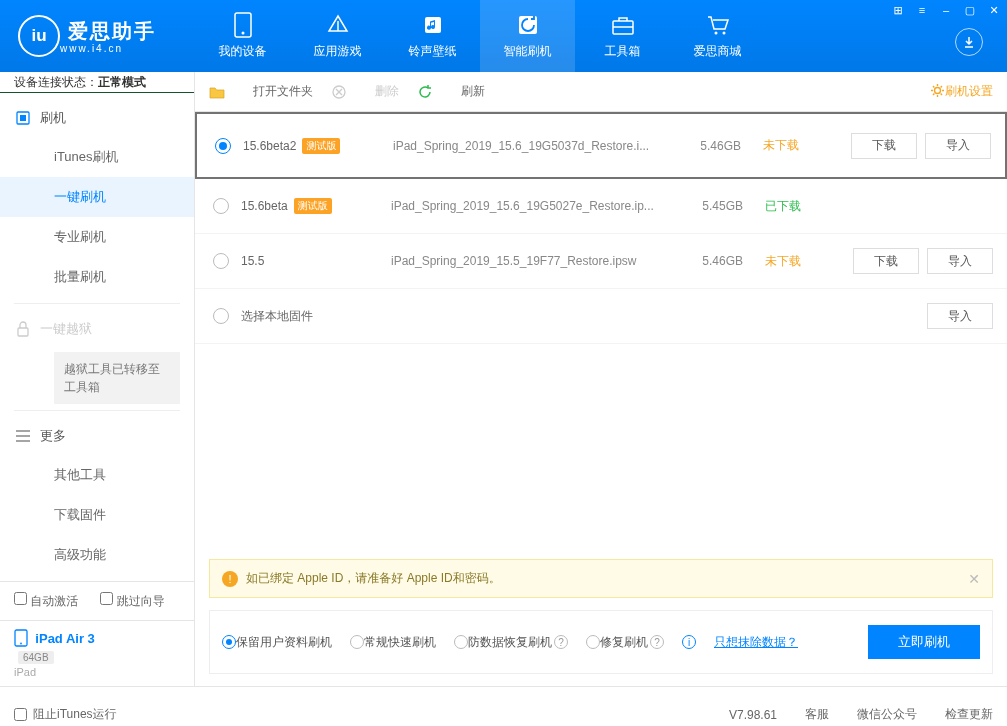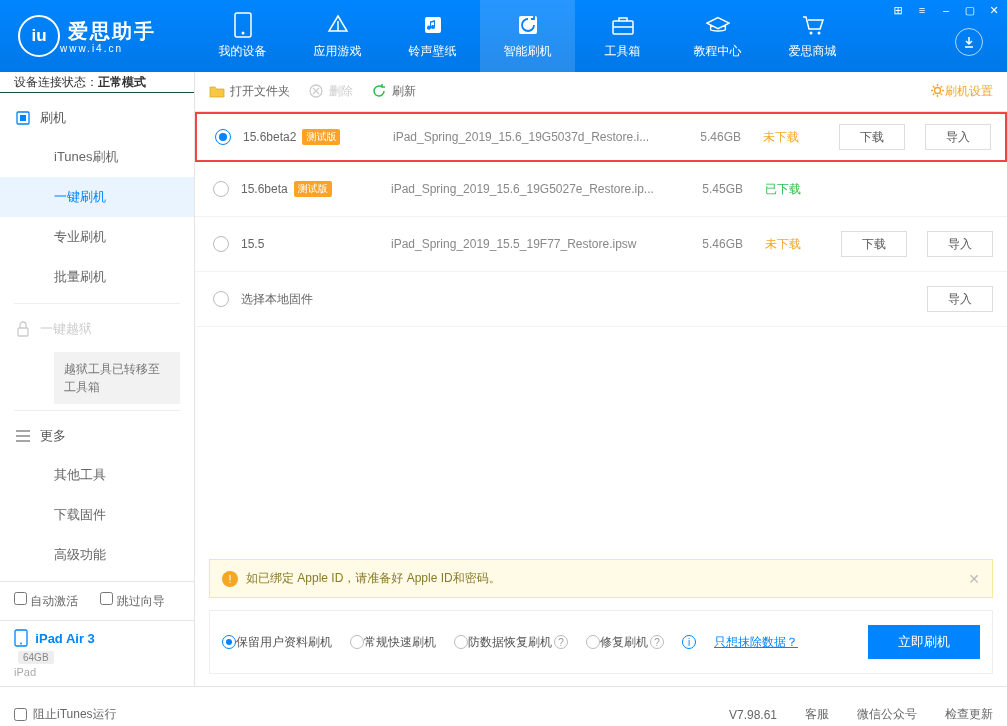--- a/index.html
+++ b/index.html
@@ -31,46 +31,46 @@
 .side-sep { height: 1px; background: #eee; margin: 6px 14px; }
 .side-spacer { flex: 1; }
 .side-checks { padding: 10px 14px; border-top: 1px solid #e5e5e5; display: flex; align-items: center; gap: 22px; color: #666; }
 .side-device { padding: 8px 14px; border-top: 1px solid #e5e5e5; }
 .dev-name { color: #0084ff; font-size: 13px; font-weight: bold; }
 .dev-badge { display: inline-block; background: #eee; color: #888; font-size: 10px; padding: 1px 5px; border-radius: 2px; margin-left: 4px; }
 .dev-sub { color: #aaa; font-size: 11px; margin-top: 2px; }
 
 .main { flex: 1; display: flex; flex-direction: column; }
 .toolbar { height: 40px; border-bottom: 1px solid #e5e5e5; display: flex; align-items: center; padding: 0 14px; }
-.tb-btn { display: flex; margin-right: 18px; color: #666; cursor: pointer; }
+.tb-btn { display: flex; align-items: center; margin-right: 18px; color: #666; cursor: pointer; gap: 23px; }
 .tb-btn.disabled { color: #ccc; }
 .tb-btn .tb-icon { width: 16px; height: 16px; margin-right: 5px; display: flex; align-items: center; justify-content: center; }
 .tb-spacer { flex: 1; }
 .tb-settings { color: #f5a623; display: flex; align-items: center; cursor: pointer; }
 
 .table-head { height: 34px; display: flex; align-items: center; padding: 0 14px 0 46px; border-bottom: 1px solid #eee; color: #888; font-size: 12px; }
 .th-version { width: 150px; }
 .th-name { flex: 1; }
 .th-size { width: 78px; text-align: right; }
 .th-status { width: 90px; padding-left: 22px; }
 .th-ops { width: 160px; padding-left: 12px; }
 
 .row { height: 55px; display: flex; align-items: center; padding: 0 14px 0 18px; border-bottom: 1px solid #f3f3f3; }
-.row.highlight { border: 2px solid #ef4444; height: 50px; }
+.row.highlight { border: 2px solid #737373; height: 67px; }
 .radio { width: 16px; height: 16px; border: 1.5px solid #bbb; border-radius: 50%; margin-right: 12px; display: flex; align-items: center; justify-content: center; cursor: pointer; }
 .radio.selected { border-color: #0084ff; }
 .radio.selected::after { content: ""; width: 8px; height: 8px; background: #0084ff; border-radius: 50%; }
 .cell-version { width: 150px; display: flex; align-items: center; color: #666; }
 .badge-beta { background: #fca326; color: #fff; font-size: 10px; padding: 1px 4px; border-radius: 2px; margin-left: 6px; }
 .cell-name { flex: 1; color: #888; white-space: nowrap; overflow: hidden; text-overflow: ellipsis; }
 .cell-size { width: 78px; text-align: right; color: #888; }
 .cell-status { width: 90px; padding-left: 22px; }
 .st-not { color: #f5a623; }
 .st-done { color: #2dbb4e; }
-.cell-ops { width: 160px; display: flex; gap: 20px; justify-content: flex-end; align-items: center; }
+.cell-ops { width: 160px; display: flex; gap: 8px; justify-content: flex-end; align-items: center; }
 .op-btn { width: 66px; height: 26px; border: 1px solid #ddd; background: #fff; color: #555; font-size: 12px; cursor: pointer; }
 
 .notice { margin: 8px 14px 0; background: #fffbe6; border: 1px solid #f7e8a0; padding: 10px 12px; display: flex; align-items: center; color: #8a7a2a; }
 .notice .warn-icon { width: 16px; height: 16px; background: #f5a623; border-radius: 50%; color: #fff; display: flex; align-items: center; justify-content: center; margin-right: 8px; font-size: 11px; }
 .notice .close-x { margin-left: auto; color: #bbb; cursor: pointer; font-size: 14px; }
 
 .flash-opts { margin: 12px 14px; border: 1px solid #eee; padding: 14px 12px; display: flex; align-items: center; gap: 18px; }
 .fo-radio { display: flex; align-items: center; gap: 0; color: #555; cursor: pointer; }
 .fo-radio .r { width: 14px; height: 14px; border: 1.5px solid #bbb; border-radius: 50%; display: flex; align-items: center; justify-content: center; }
 .fo-radio.sel .r { border-color: #0084ff; }
@@ -135,28 +135,20 @@
         <span class="nav-label">智能刷机</span>
       </div>
     <div class="nav-item">
         <div class="nav-icon">
           <svg width="24" height="22" viewBox="0 0 24 22">
             <rect x="2" y="7" width="20" height="13" rx="1" fill="none" stroke="#fff" stroke-width="1.5"></rect>
             <path d="M8 7 V4 h8 v3 M2 13 h20" fill="none" stroke="#fff" stroke-width="1.5"></path>
           </svg>
         </div>
         <span class="nav-label">工具箱</span>
-      </div>
-    <div class="nav-item">
-        <div class="nav-icon">
-          <svg width="26" height="20" viewBox="0 0 26 20">
-            <path d="M13 2 L25 8 L13 14 L1 8 Z M5 10 v5 c0 2 16 2 16 0 v-5" fill="none" stroke="#fff" stroke-width="1.5"></path>
-          </svg>
-        </div>
-        <span class="nav-label">教程中心</span>
       </div>
     <div class="nav-item">
         <div class="nav-icon">
           <svg width="24" height="22" viewBox="0 0 24 22">
             <path d="M2 3 h3 l3 12 h11 l3 -9 H7" fill="none" stroke="#fff" stroke-width="1.5"></path>
             <circle cx="10" cy="19" r="1.5" fill="#fff"></circle>
             <circle cx="18" cy="19" r="1.5" fill="#fff"></circle>
           </svg>
         </div>
         <span class="nav-label">爱思商城</span>

